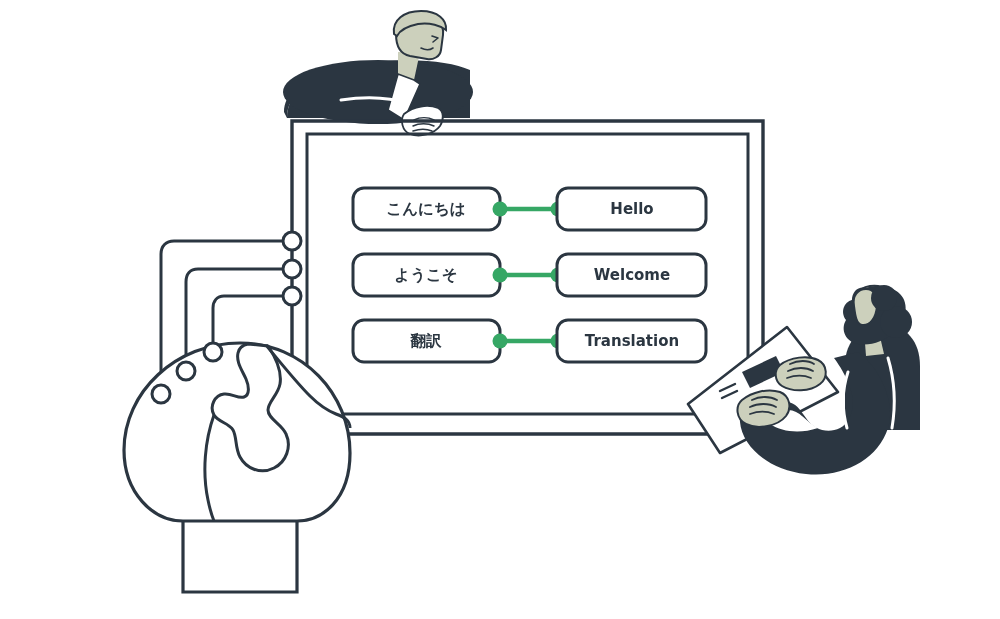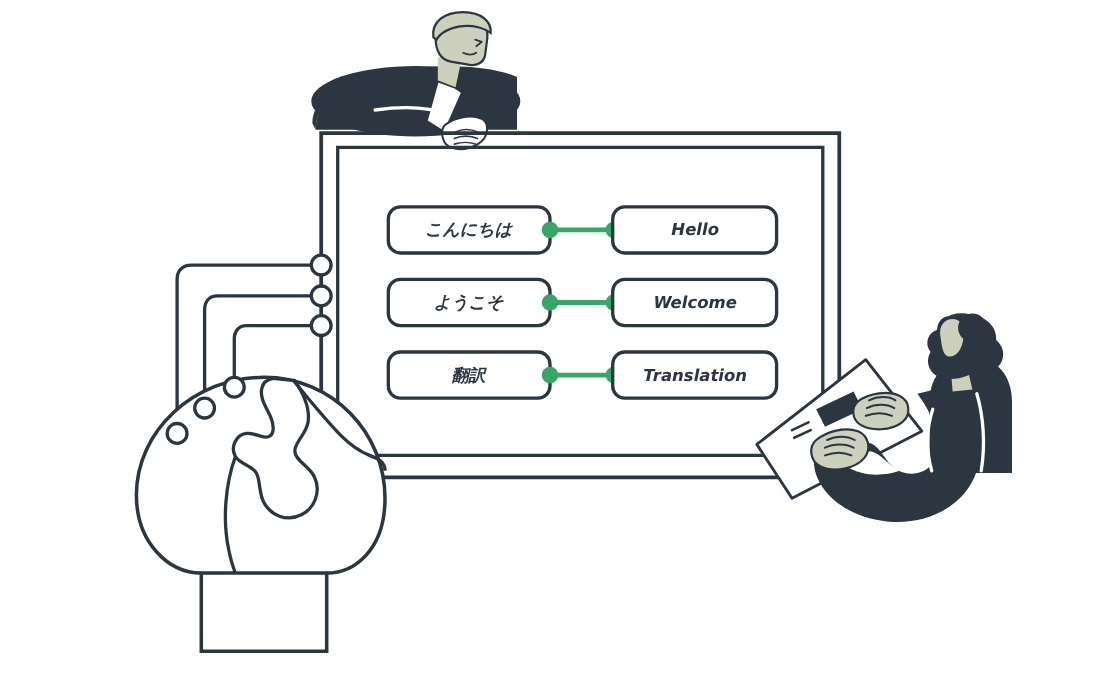--- a/index.html
+++ b/index.html
@@ -1,18 +1,18 @@
 <!DOCTYPE html>
 <html><head>
 <meta charset="utf-8">
 <style>
   html,body{margin:0;padding:0;background:#ffffff;}
   body{width:1000px;height:619px;overflow:hidden;
        font-family:"DejaVu Sans","Liberation Sans",sans-serif;}
-  #scene{position:relative;width:796px;height:619px;font-style:italic;}
+  #scene{position:relative;width:796px;height:619px;}
   #scene svg{display:block;}
   .lbl{font-family:"DejaVu Sans","Liberation Sans",sans-serif;
        font-weight:700;font-size:15px;fill:#2b3641;}
   .lbl-jp{font-family:"DejaVu Sans","Liberation Sans",sans-serif;
        font-weight:700;font-size:15.5px;fill:#2b3641;}
 </style>
 </head>
 <body>
 
 <div id="scene">

